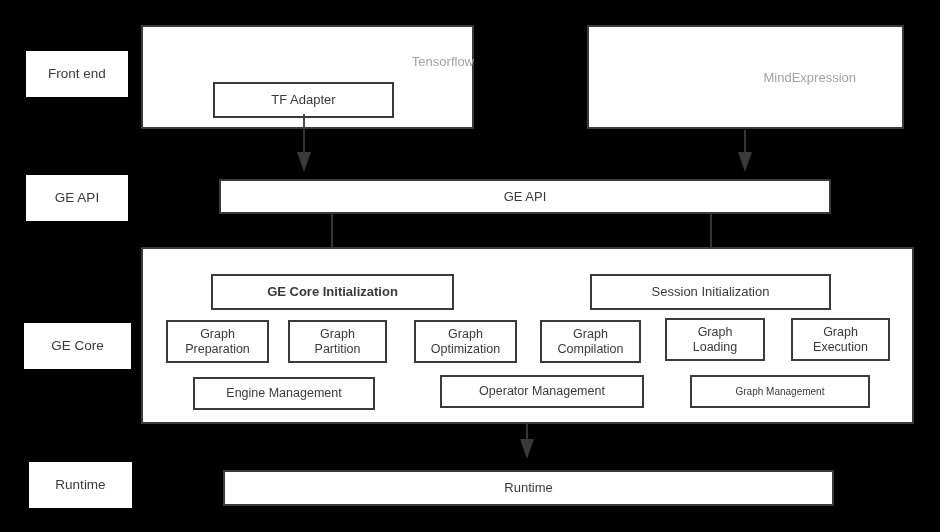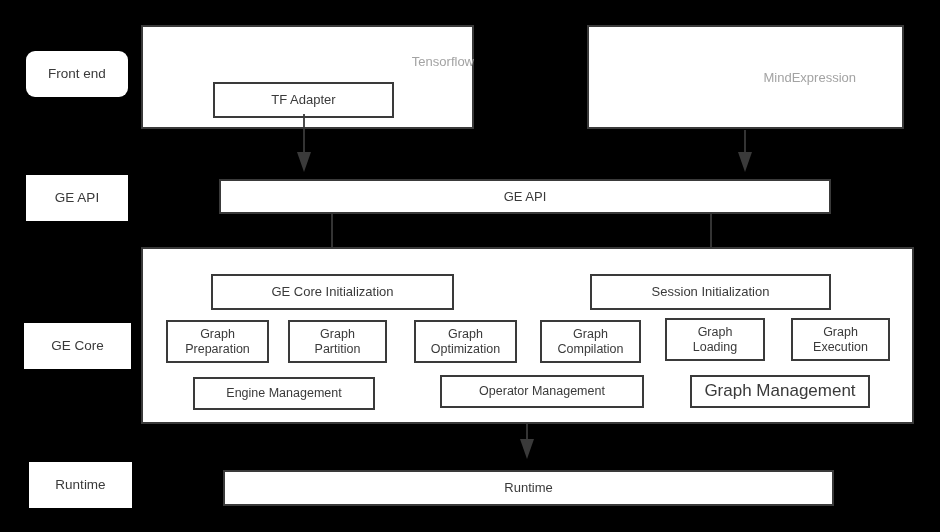--- a/index.html
+++ b/index.html
@@ -55,21 +55,21 @@
   }
   .conn polygon {
     fill: #3a3a3a;
   }
 </style>
 </head>
 <body>
 
 <div id="canvas">
 
-  <div class="box plain" style="left:26px; top:51px; width:102px; height:46px; font-size:13.5px;border-radius:9px;">Front end</div>
+  <div class="box plain" style="left:26px; top:51px; width:102px; height:46px; font-size:13.5px;">Front end</div>
 
   <div class="box plain" style="left:26px; top:175px; width:102px; height:46px; font-size:13.5px;">GE API</div>
 
   <div class="box plain" style="left:24px; top:323px; width:107px; height:46px; font-size:13.5px;">GE Core</div>
 
   <div class="box plain" style="left:29px; top:462px; width:103px; height:46px; font-size:13.5px;">Runtime</div>
 
   <div class="container-box" style="left:141px; top:25px; width:333px; height:104px;"></div>
   <div class="group-title" style="left:141px; top:54px; width:333px; font-size:13px;">Tensorflow</div>
 
@@ -95,21 +95,21 @@
     <polygon points="332,273 325,253 339,253"></polygon>
   </svg>
 
   <svg class="conn" style="left:0; top:0; width:940px; height:532px;">
     <line x1="711" y1="214" x2="711" y2="258"></line>
     <polygon points="711,273 704,253 718,253"></polygon>
   </svg>
 
   <div class="container-box" style="left:141px; top:247px; width:773px; height:177px;"></div>
 
-  <div class="box outlined" style="left:211px; top:274px; width:243px; height:36px; font-size:13px;">GE Core Initialization</div>
+  <div class="box outlined" style="left:211px; top:274px; width:243px; height:36px; font-size:13px;font-weight:bold;">GE Core Initialization</div>
 
   <div class="box outlined" style="left:590px; top:274px; width:241px; height:36px; font-size:13px;">Session Initialization</div>
 
   <div class="box outlined" style="left:166px; top:320px; width:103px; height:43px; font-size:12.5px;">Graph
 Preparation</div>
 
   <div class="box outlined" style="left:288px; top:320px; width:99px; height:43px; font-size:12.5px;">Graph
 Partition</div>
 
   <div class="box outlined" style="left:414px; top:320px; width:103px; height:43px; font-size:12.5px;">Graph
@@ -121,21 +121,21 @@
   <div class="box outlined" style="left:665px; top:318px; width:100px; height:43px; font-size:12.5px;">Graph
 Loading</div>
 
   <div class="box outlined" style="left:791px; top:318px; width:99px; height:43px; font-size:12.5px;">Graph
 Execution</div>
 
   <div class="box outlined" style="left:193px; top:377px; width:182px; height:33px; font-size:12.5px;">Engine Management</div>
 
   <div class="box outlined" style="left:440px; top:375px; width:204px; height:33px; font-size:12.5px;">Operator Management</div>
 
-  <div class="box outlined" style="left:690px; top:375px; width:180px; height:33px; font-size:17px;">Graph Management</div>
+  <div class="box outlined" style="left:690px; top:375px; width:180px; height:33px; font-size:10px;">Graph Management</div>
 
   <svg class="conn" style="left:0; top:0; width:940px; height:532px;">
     <line x1="527" y1="424" x2="527" y2="444"></line>
     <polygon points="527,459 520,439 534,439"></polygon>
   </svg>
 
   <div class="box outlined" style="left:223px; top:470px; width:611px; height:36px; font-size:13px;">Runtime</div>
 
 </div>
 

